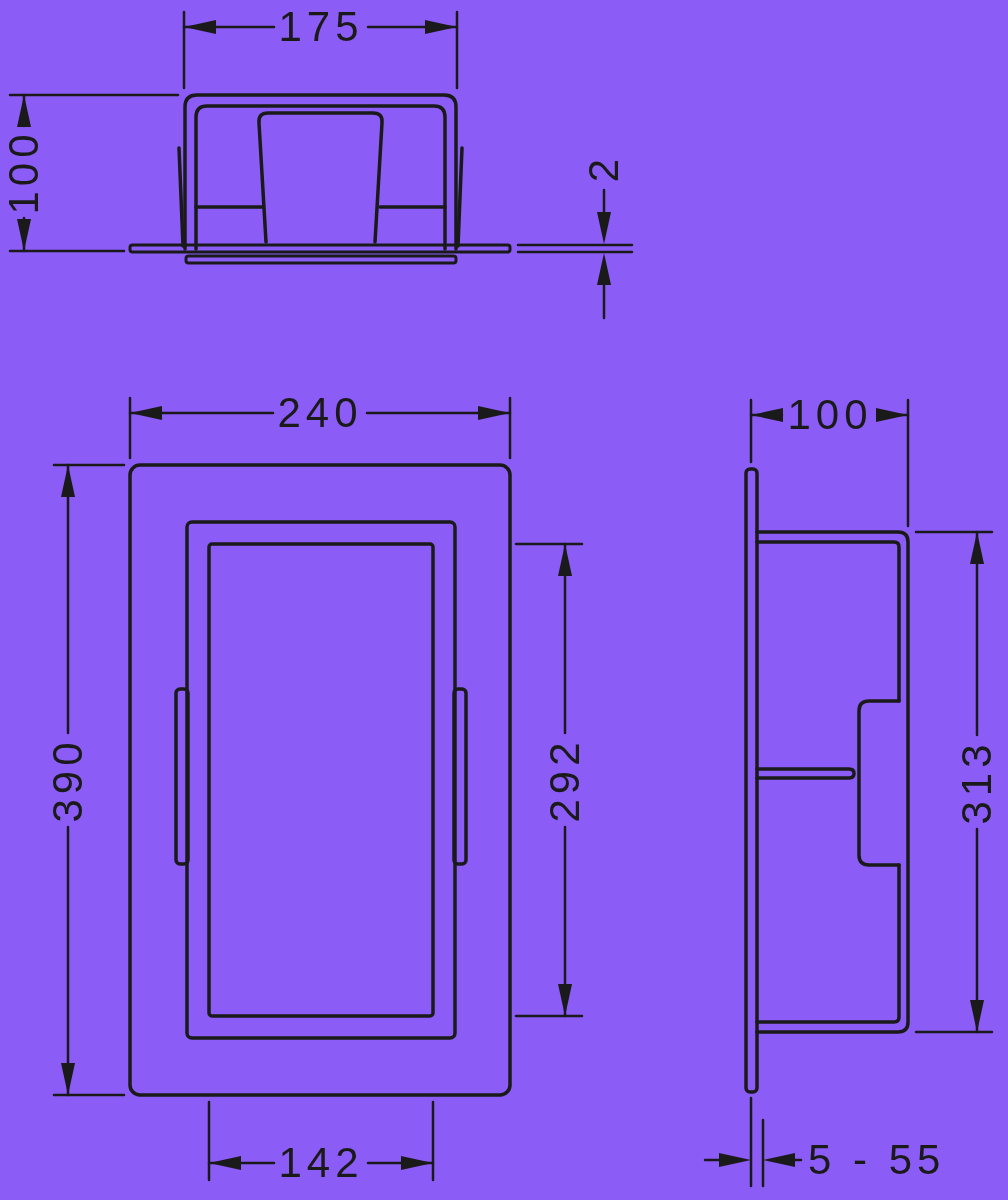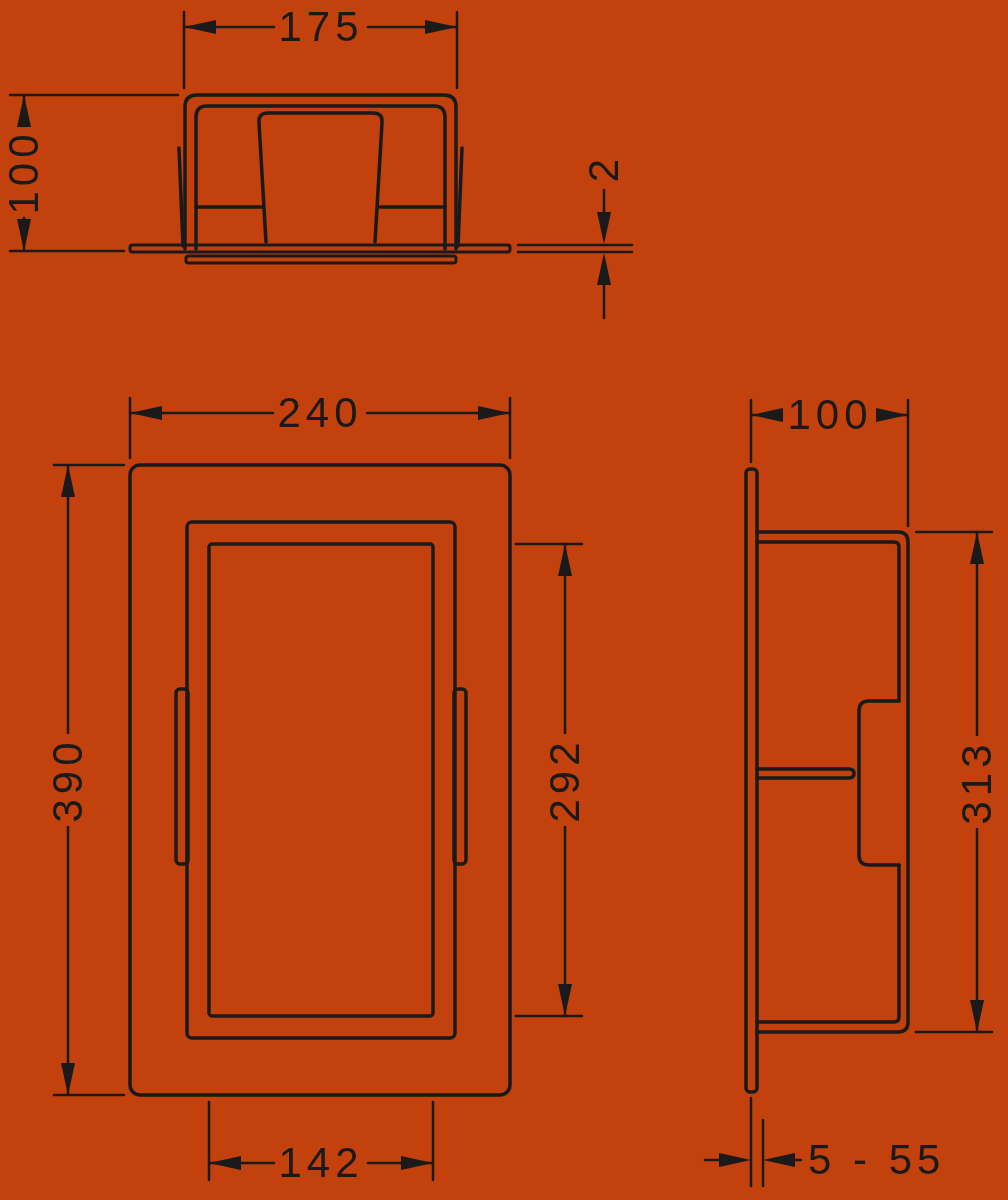--- a/index.html
+++ b/index.html
@@ -3,21 +3,21 @@
 <meta charset="utf-8">
 <style>
   html, body {
     margin: 0;
     padding: 0;
     background: #ffffff;
   }
   .page {
     width: 1008px;
     height: 1200px;
-    background: #c2410c;
+    background: #8b5cf6;
     position: relative;
     overflow: hidden;
     font-family: "Liberation Sans", sans-serif;
   }
   svg { display: block; }
   .part-line {
     stroke: #1a1a1a;
     stroke-width: 3.5;
     fill: none;
     stroke-linecap: round;

